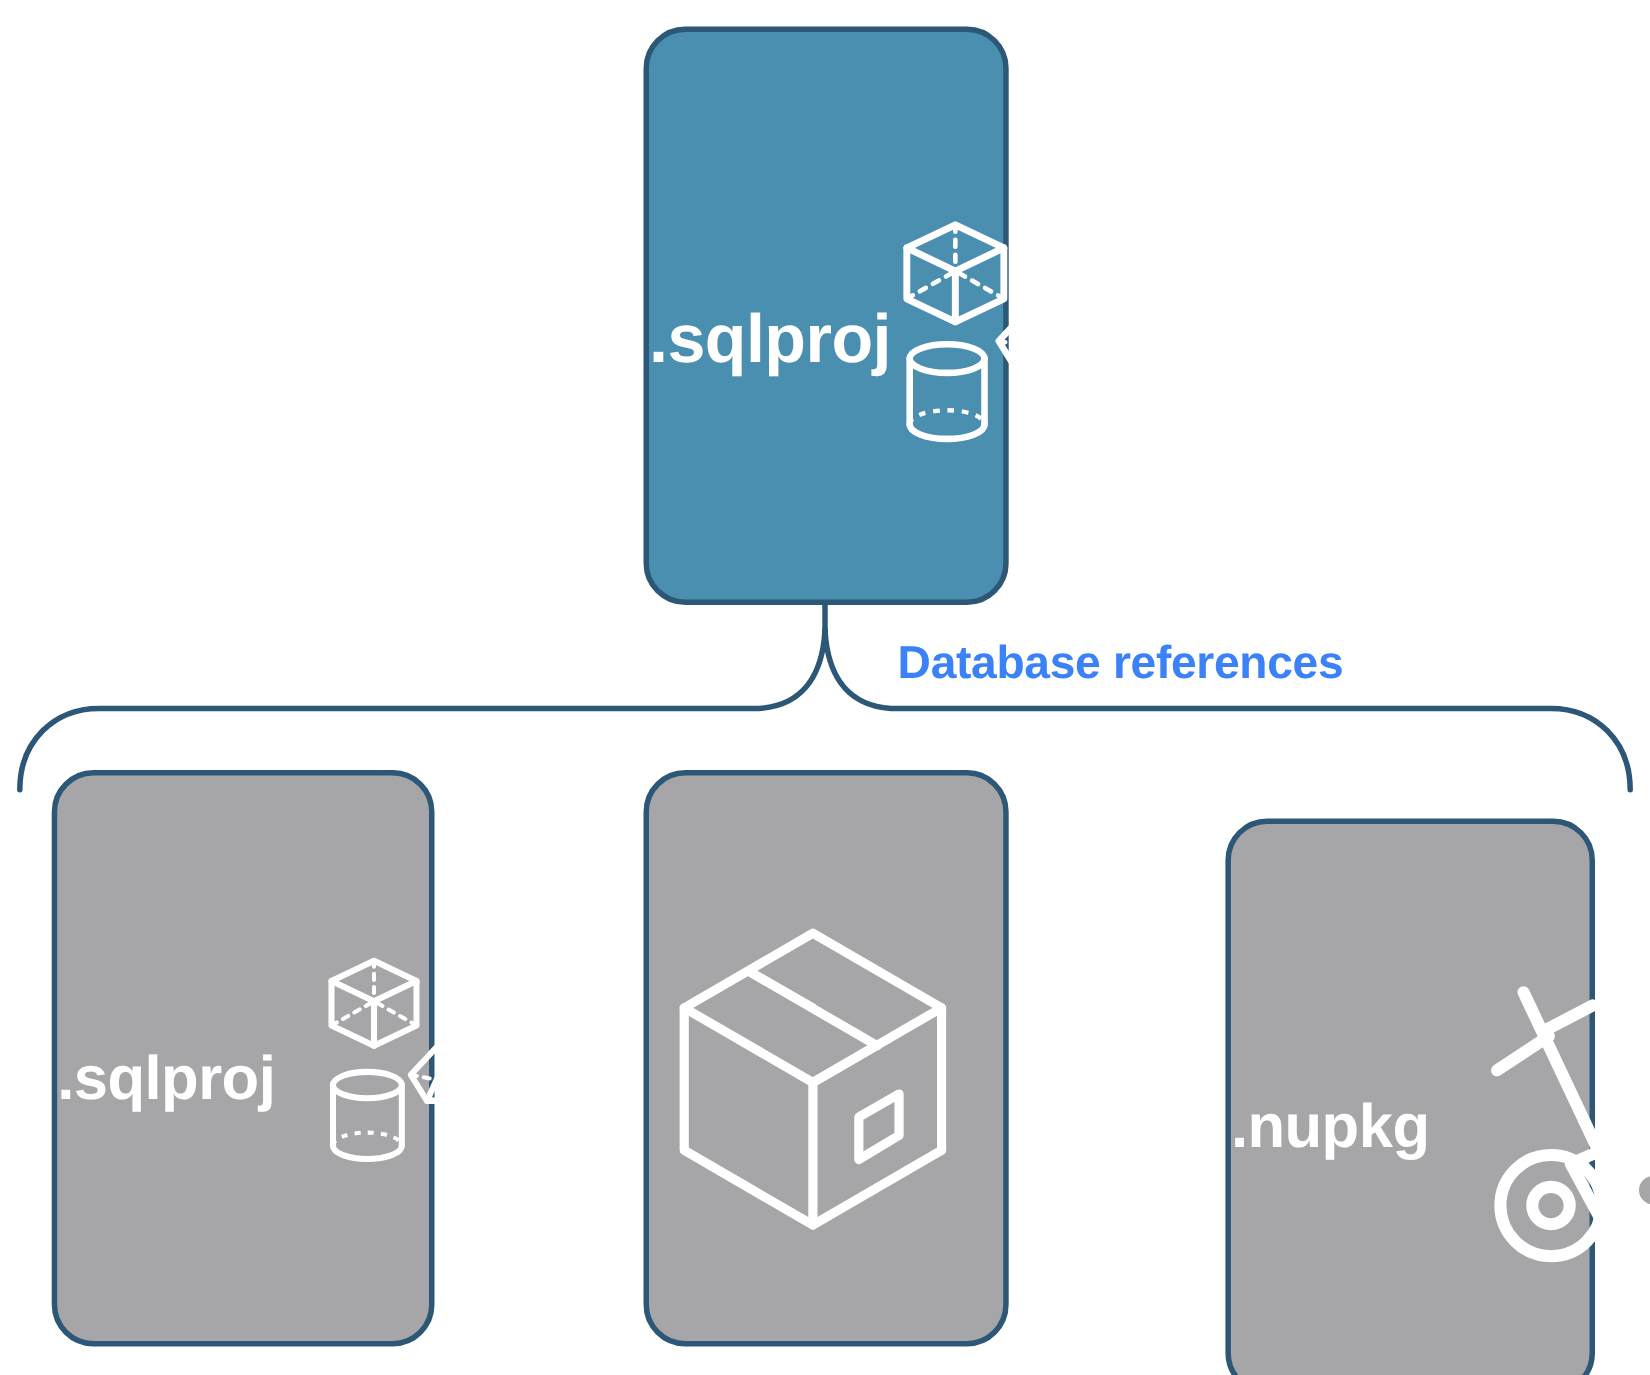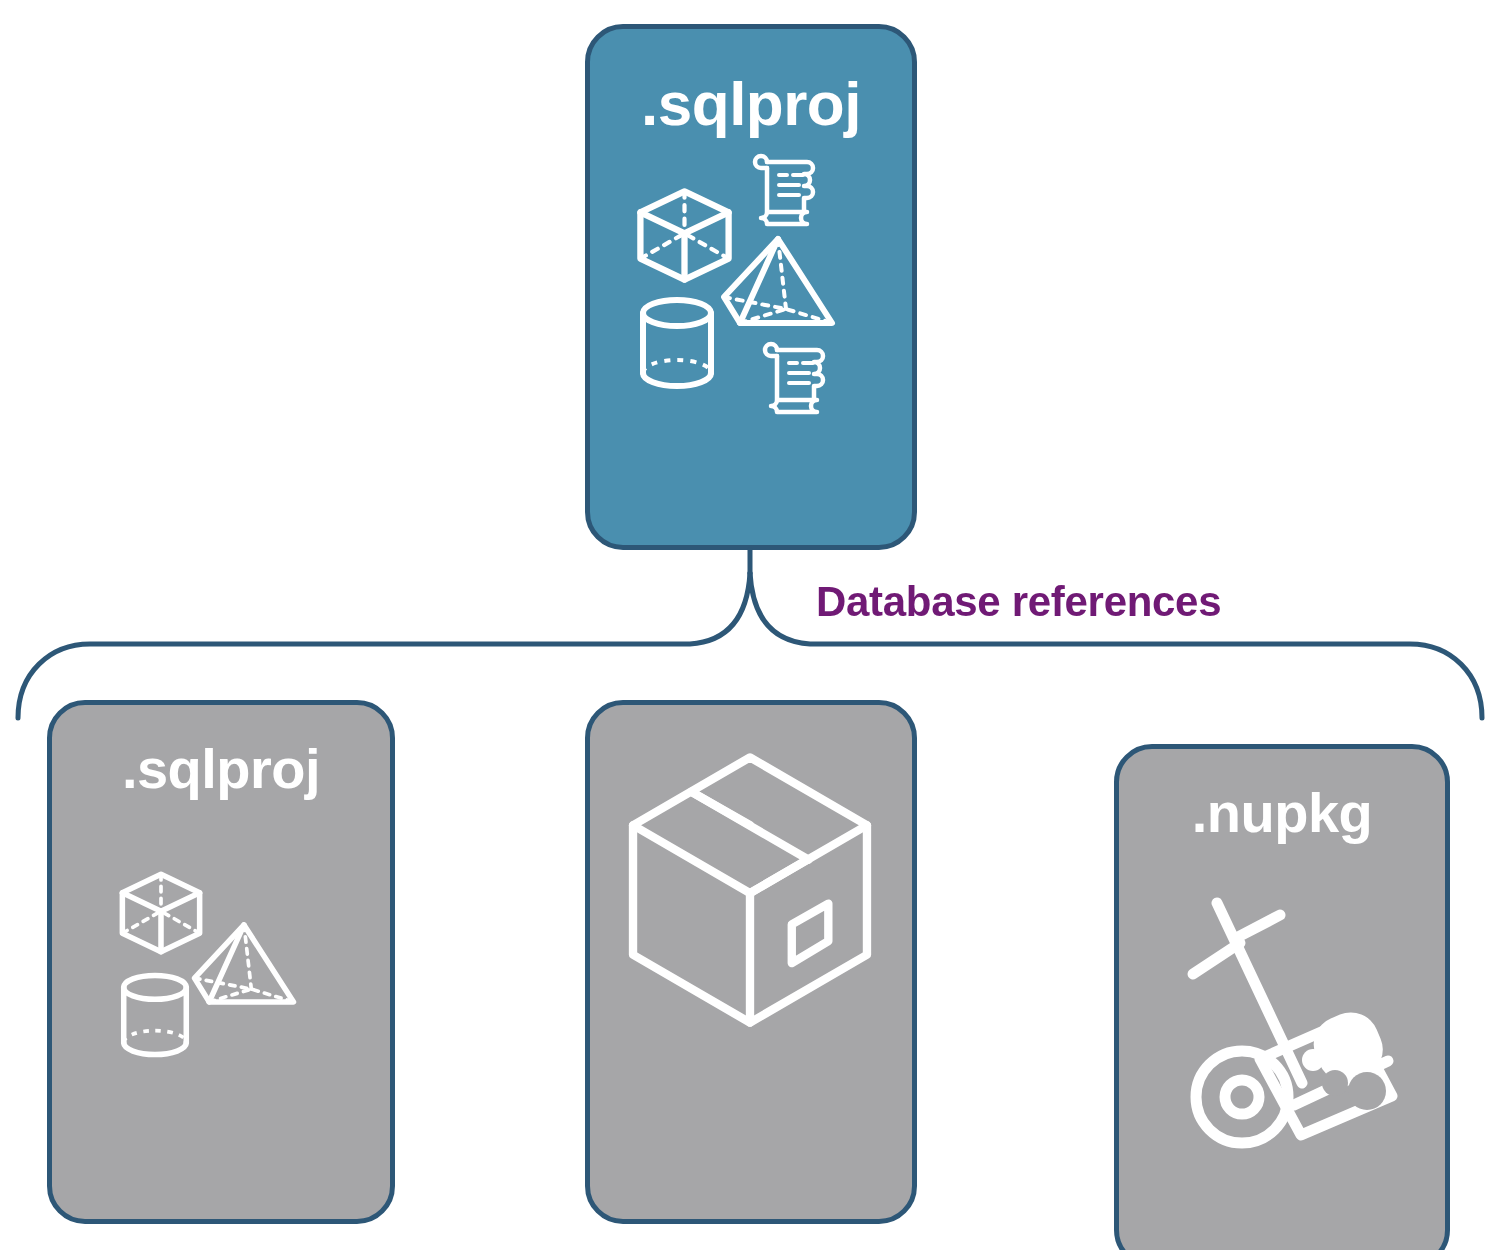--- a/index.html
+++ b/index.html
@@ -20,21 +20,21 @@
     width: 1500px;
     height: 1250px;
   }
 
   .card {
     position: absolute;
     box-sizing: border-box;
     border: 5px solid #2D5777;
     border-radius: 38px;
     display: flex;
-    flex-direction: column;
+    flex-direction: row;
     align-items: center;
   }
 
   .card-title {
     color: #ffffff;
     font-weight: bold;
     letter-spacing: -0.5px;
     line-height: 1;
     white-space: nowrap;
     user-select: none;
@@ -89,21 +89,21 @@
     width: 1500px;
     height: 190px;
     pointer-events: none;
   }
 
   
   #bracket-label {
     position: absolute;
     left: 816px;
     top: 578px;
-    color: #701a75;
+    color: #3b82f6;
     font-size: 42px;
     font-weight: bold;
     letter-spacing: -0.3px;
     white-space: nowrap;
     user-select: none;
   }
 </style>
 </head>
 <body>
 

